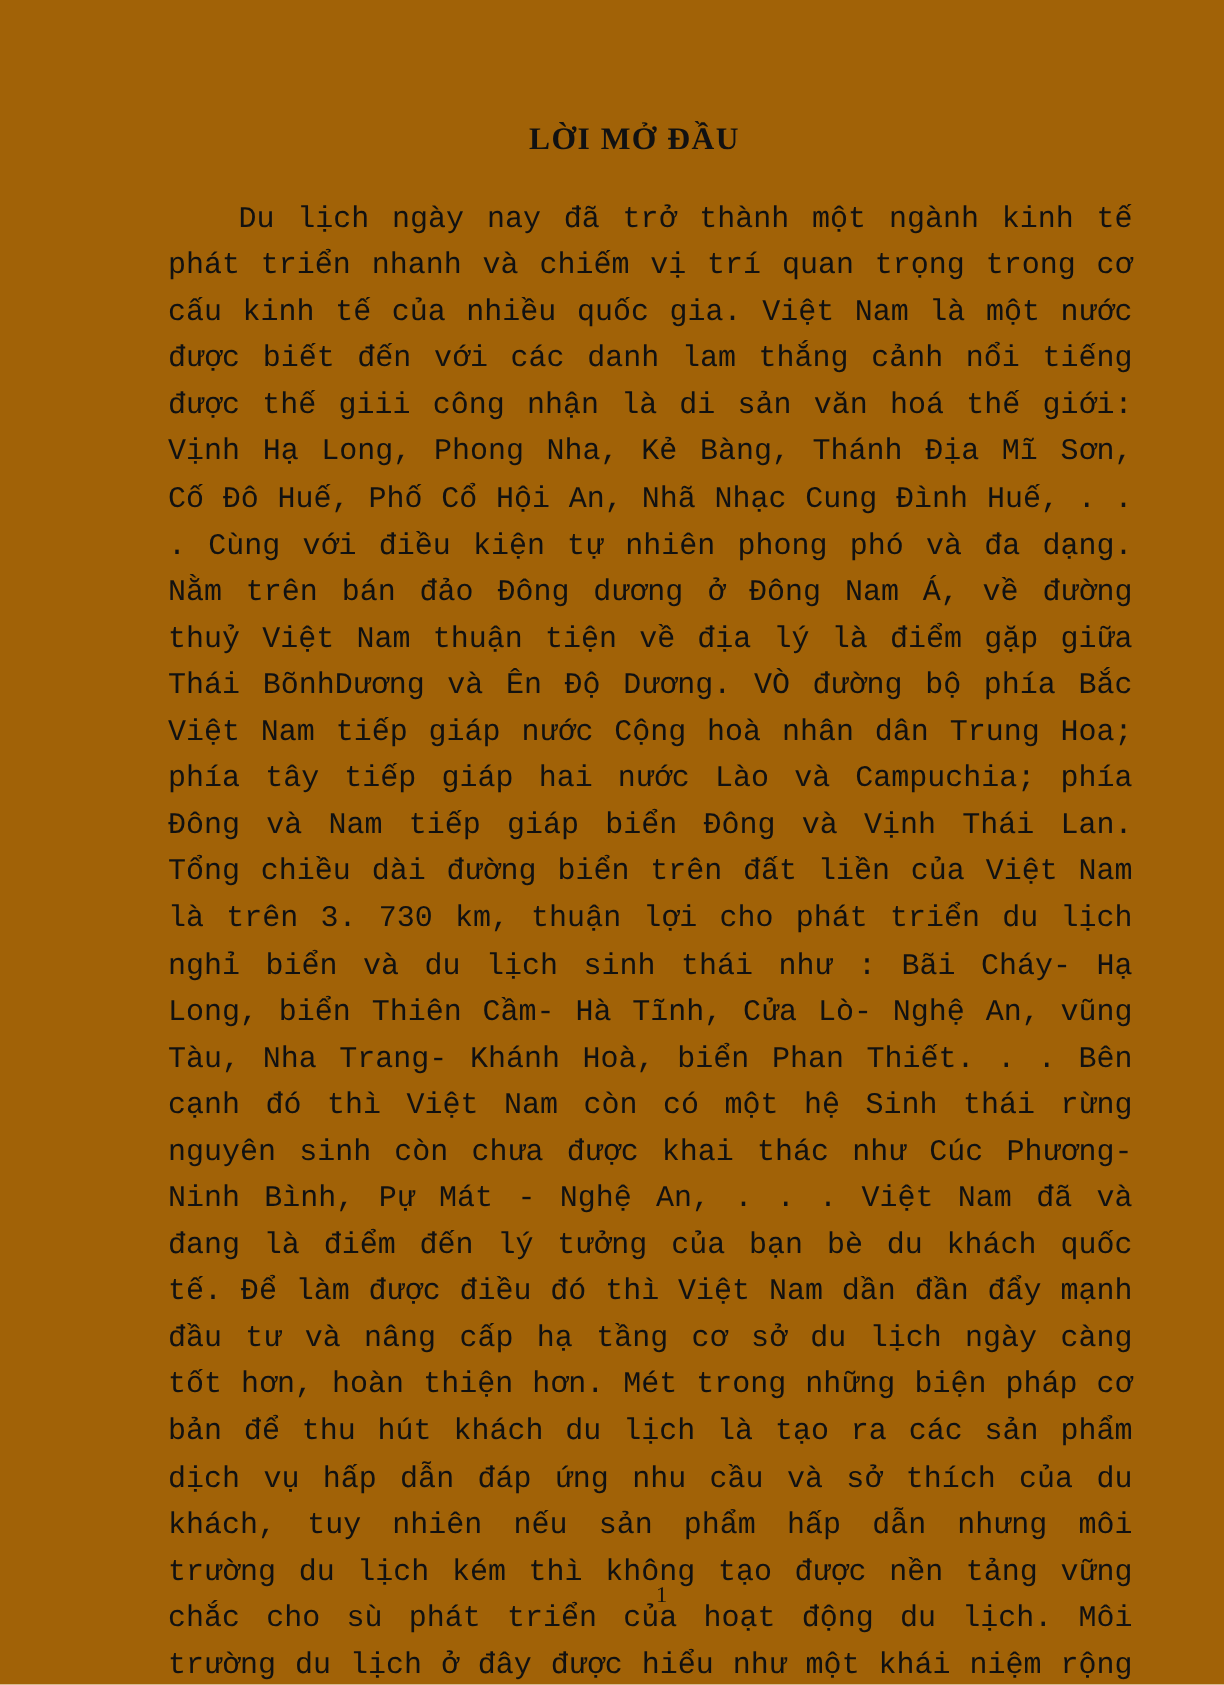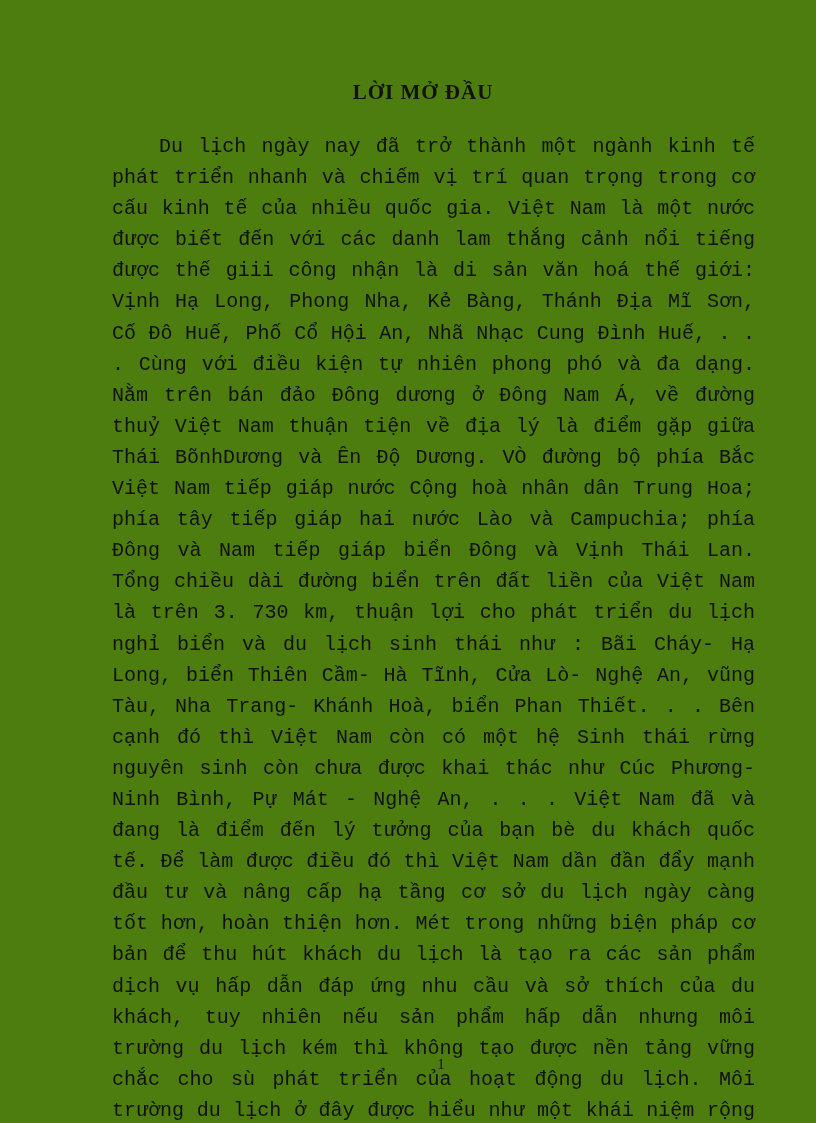--- a/index.html
+++ b/index.html
@@ -12,21 +12,21 @@
       height: 1123px;
       position: relative;
       overflow: hidden;
       font-family: "Liberation Serif", "DejaVu Serif", serif;
       color: #111111;
     }
     .page {
       position: absolute;
       left: 0; top: 0;
       width: 816px; height: 1123px;
-      background: #4d7c0f;
+      background: #a16207;
     }
     .title {
       position: absolute;
       left: 0;
       top: 80px;
       width: 816px;
       text-align: center;
       font-weight: bold;
       font-size: 21px;
       letter-spacing: 1px;

